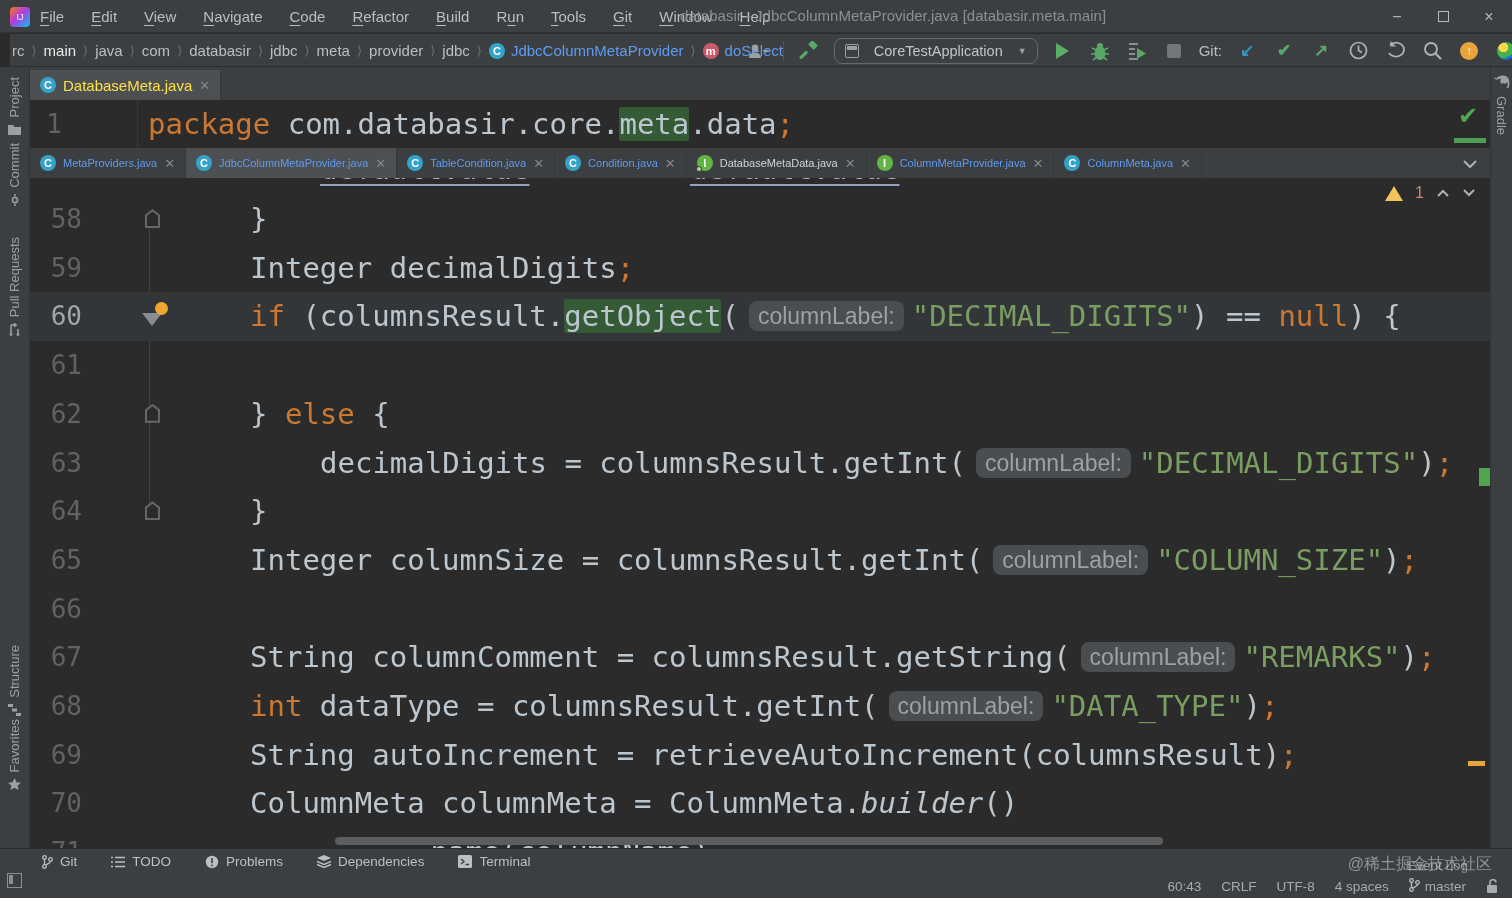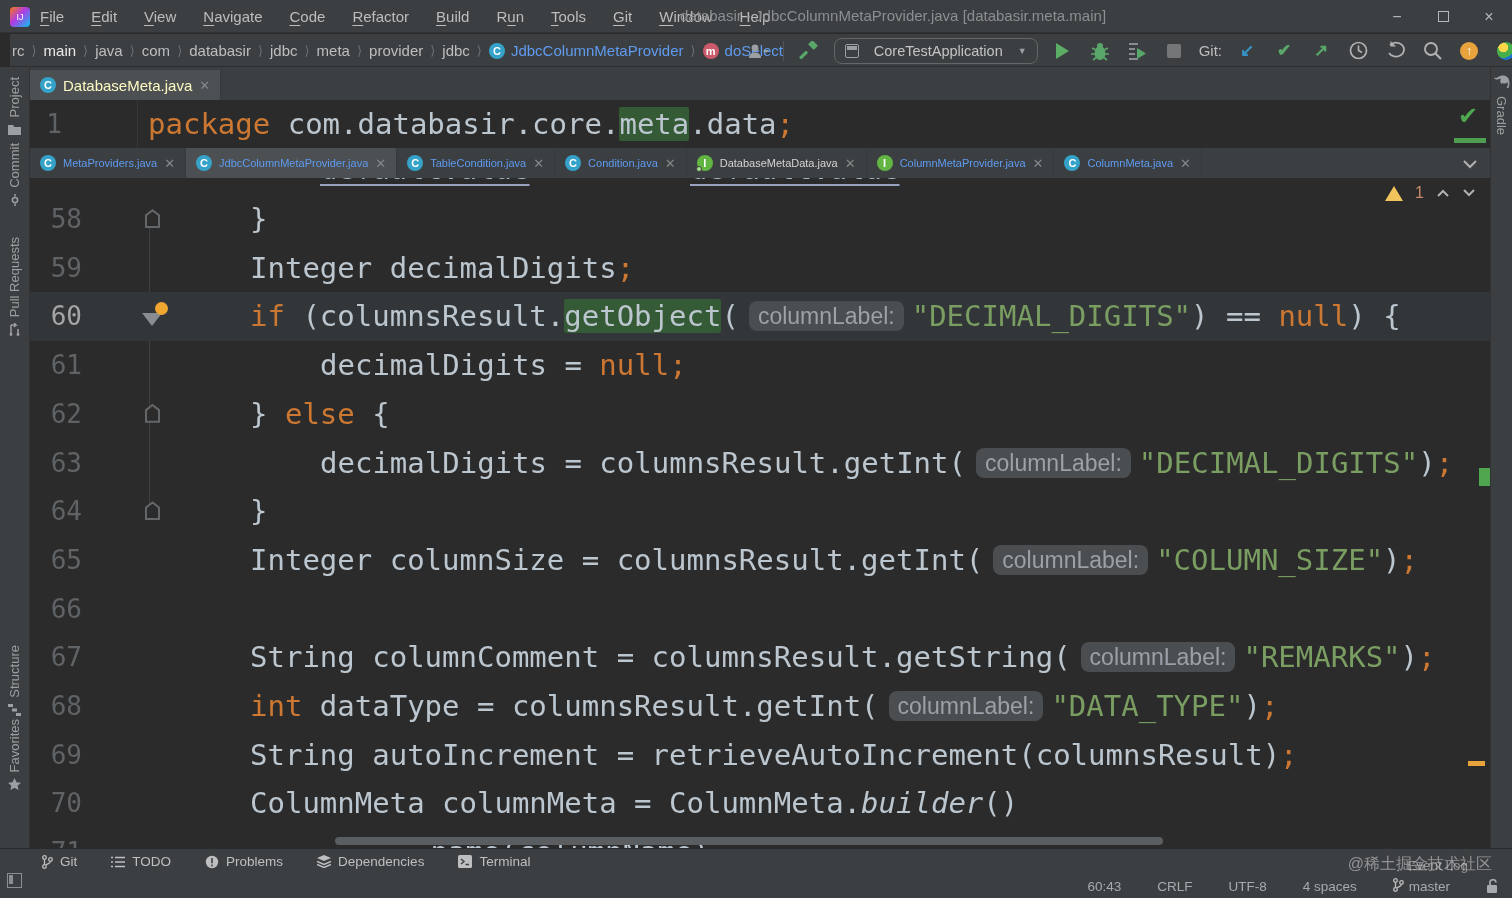--- a/index.html
+++ b/index.html
@@ -56,21 +56,21 @@
   #right-stripe { position:absolute; right:0; top:67px; width:22px; height:781px; background:#3c3f41; border-left:1px solid #313335; }
   .stripe-btn { position:absolute; left:0; width:100%; display:flex; flex-direction:column; align-items:center; gap:6px; }
   .v-text { writing-mode:vertical-rl; transform:rotate(180deg); color:#9da0a2; font-size:13px; }
   .v-text-r { writing-mode:vertical-rl; color:#9da0a2; font-size:13px; }
   .stripe-ico { color:#9da0a2; font-size:12px; line-height:12px; }
 
   
   #tabbar1 { position:absolute; left:30px; top:67px; width:1460px; height:33px; background:#3c3f41; }
   #tab1 { position:absolute; left:0; top:3px; height:30px; background:#4c5053; display:flex; align-items:center;
           gap:7px; padding:0 10px; border-right:1px solid #36393b; }
-  .tab-label-blue { color:#fef9c3; font-size:15px; }
+  .tab-label-blue { color:#fde047; font-size:15px; }
   .tab-close { color:#85888a; font-size:13px; }
   #editor1 { position:absolute; left:30px; top:100px; width:1460px; height:48px; background:#2b2b2b; }
   #editor1 .gline { position:absolute; left:107px; top:0; width:1px; height:48px; background:#35383a; }
   #gnum1 { position:absolute; left:0; top:0; width:32px; text-align:right; color:#606366;
            font:26px/48px "DejaVu Sans Mono", monospace; }
   #code1 { position:absolute; left:118px; top:0; height:48px; white-space:pre;
            font:29px/48px "DejaVu Sans Mono", monospace; }
   #insp-check { position:absolute; left:1428px; top:2px; color:#4ea84e; font-size:24px; }
   #insp-bar { position:absolute; left:1424px; top:38px; width:32px; height:5px; background:#4d9e51; }
 
@@ -122,21 +122,21 @@
 
   
   #statusbar { position:absolute; left:0; top:848px; width:1512px; height:50px; background:#3c3f41; border-top:1px solid #2a2c2e; }
   #status-tools { position:absolute; left:42px; top:5px; display:flex; gap:34px; align-items:center; }
   .tool-btn { display:flex; align-items:center; gap:7px; color:#bdbfc1; font-size:13.5px; }
   .tool-btn svg { display:block; }
   #switcher { position:absolute; left:7px; top:24px; width:15px; height:15px; border:1.5px solid #8c8f91; }
   #switcher:before { content:""; position:absolute; left:1px; top:1px; width:4px; height:9px; background:#8c8f91; }
   #event-log { position:absolute; right:44px; top:9px; color:#8f9294; font-size:13.5px; }
   #watermark { position:absolute; right:20px; top:5px; color:rgba(215,216,220,0.55); font-size:16px; }
-  #status-right { position:absolute; right:14px; top:29px; display:flex; align-items:center; gap:36px; }
+  #status-right { position:absolute; right:14px; top:29px; display:flex; align-items:center; gap:20px; }
   .stat-item { color:#a7abae; font-size:13.5px; display:flex; align-items:center; gap:5px; }
 </style>
 </head>
 <body>
 
 <div id="titlebar">
   <div id="app-logo">IJ</div>
   <div id="menubar">
       <span class="menu-item"><u>F</u>ile</span>
       <span class="menu-item"><u>E</u>dit</span>
@@ -405,21 +405,20 @@
     </div>
     <div class="cline" style="left: 220px; top: 17px;"><span class="seg-d">}</span></div>
     <div class="gnum" style="top: 65.7px;">59</div>
     <div class="cline" style="left: 220px; top: 65.7px;"><span class="seg-d">Integer decimalDigits</span><span class="seg-k">;</span></div>
     <div class="band" style="top: 114.4px;"></div>
     <div class="gnum cur" style="top: 114.4px;">60</div>
     <div class="bm-arrow" style="left: 112px; top: 135.4px;"></div>
     <div class="bm-dot" style="left: 125px; top: 124.4px;"></div>
     <div class="cline" style="left: 220px; top: 114.4px;"><span class="seg-k">if</span><span class="seg-d"> (columnsResult.</span><span class="seg-hl">getObject</span><span class="seg-d">(</span><span class="hint">columnLabel:</span><span class="seg-s">"DECIMAL_DIGITS"</span><span class="seg-d">) == </span><span class="seg-k">null</span><span class="seg-d">) {</span></div>
     <div class="gnum" style="top: 163.1px;">61</div>
-    <div class="cline" style="left: 290px; top: 163.1px;"><span class="seg-d">decimalDigits = </span><span class="seg-k">null</span><span class="seg-k">;</span></div>
     <div class="gnum" style="top: 211.8px;">62</div>
     <div class="fold" style="left: 115px; top: 225.8px;">
       <div class="fold-in"></div>
     </div>
     <div class="cline" style="left: 220px; top: 211.8px;"><span class="seg-d">} </span><span class="seg-k">else</span><span class="seg-d"> {</span></div>
     <div class="gnum" style="top: 260.5px;">63</div>
     <div class="cline" style="left: 290px; top: 260.5px;"><span class="seg-d">decimalDigits = columnsResult.getInt(</span><span class="hint">columnLabel:</span><span class="seg-s">"DECIMAL_DIGITS"</span><span class="seg-d">)</span><span class="seg-k">;</span></div>
     <div class="gnum" style="top: 309.2px;">64</div>
     <div class="fold" style="left: 115px; top: 323.2px;">
       <div class="fold-in"></div>

